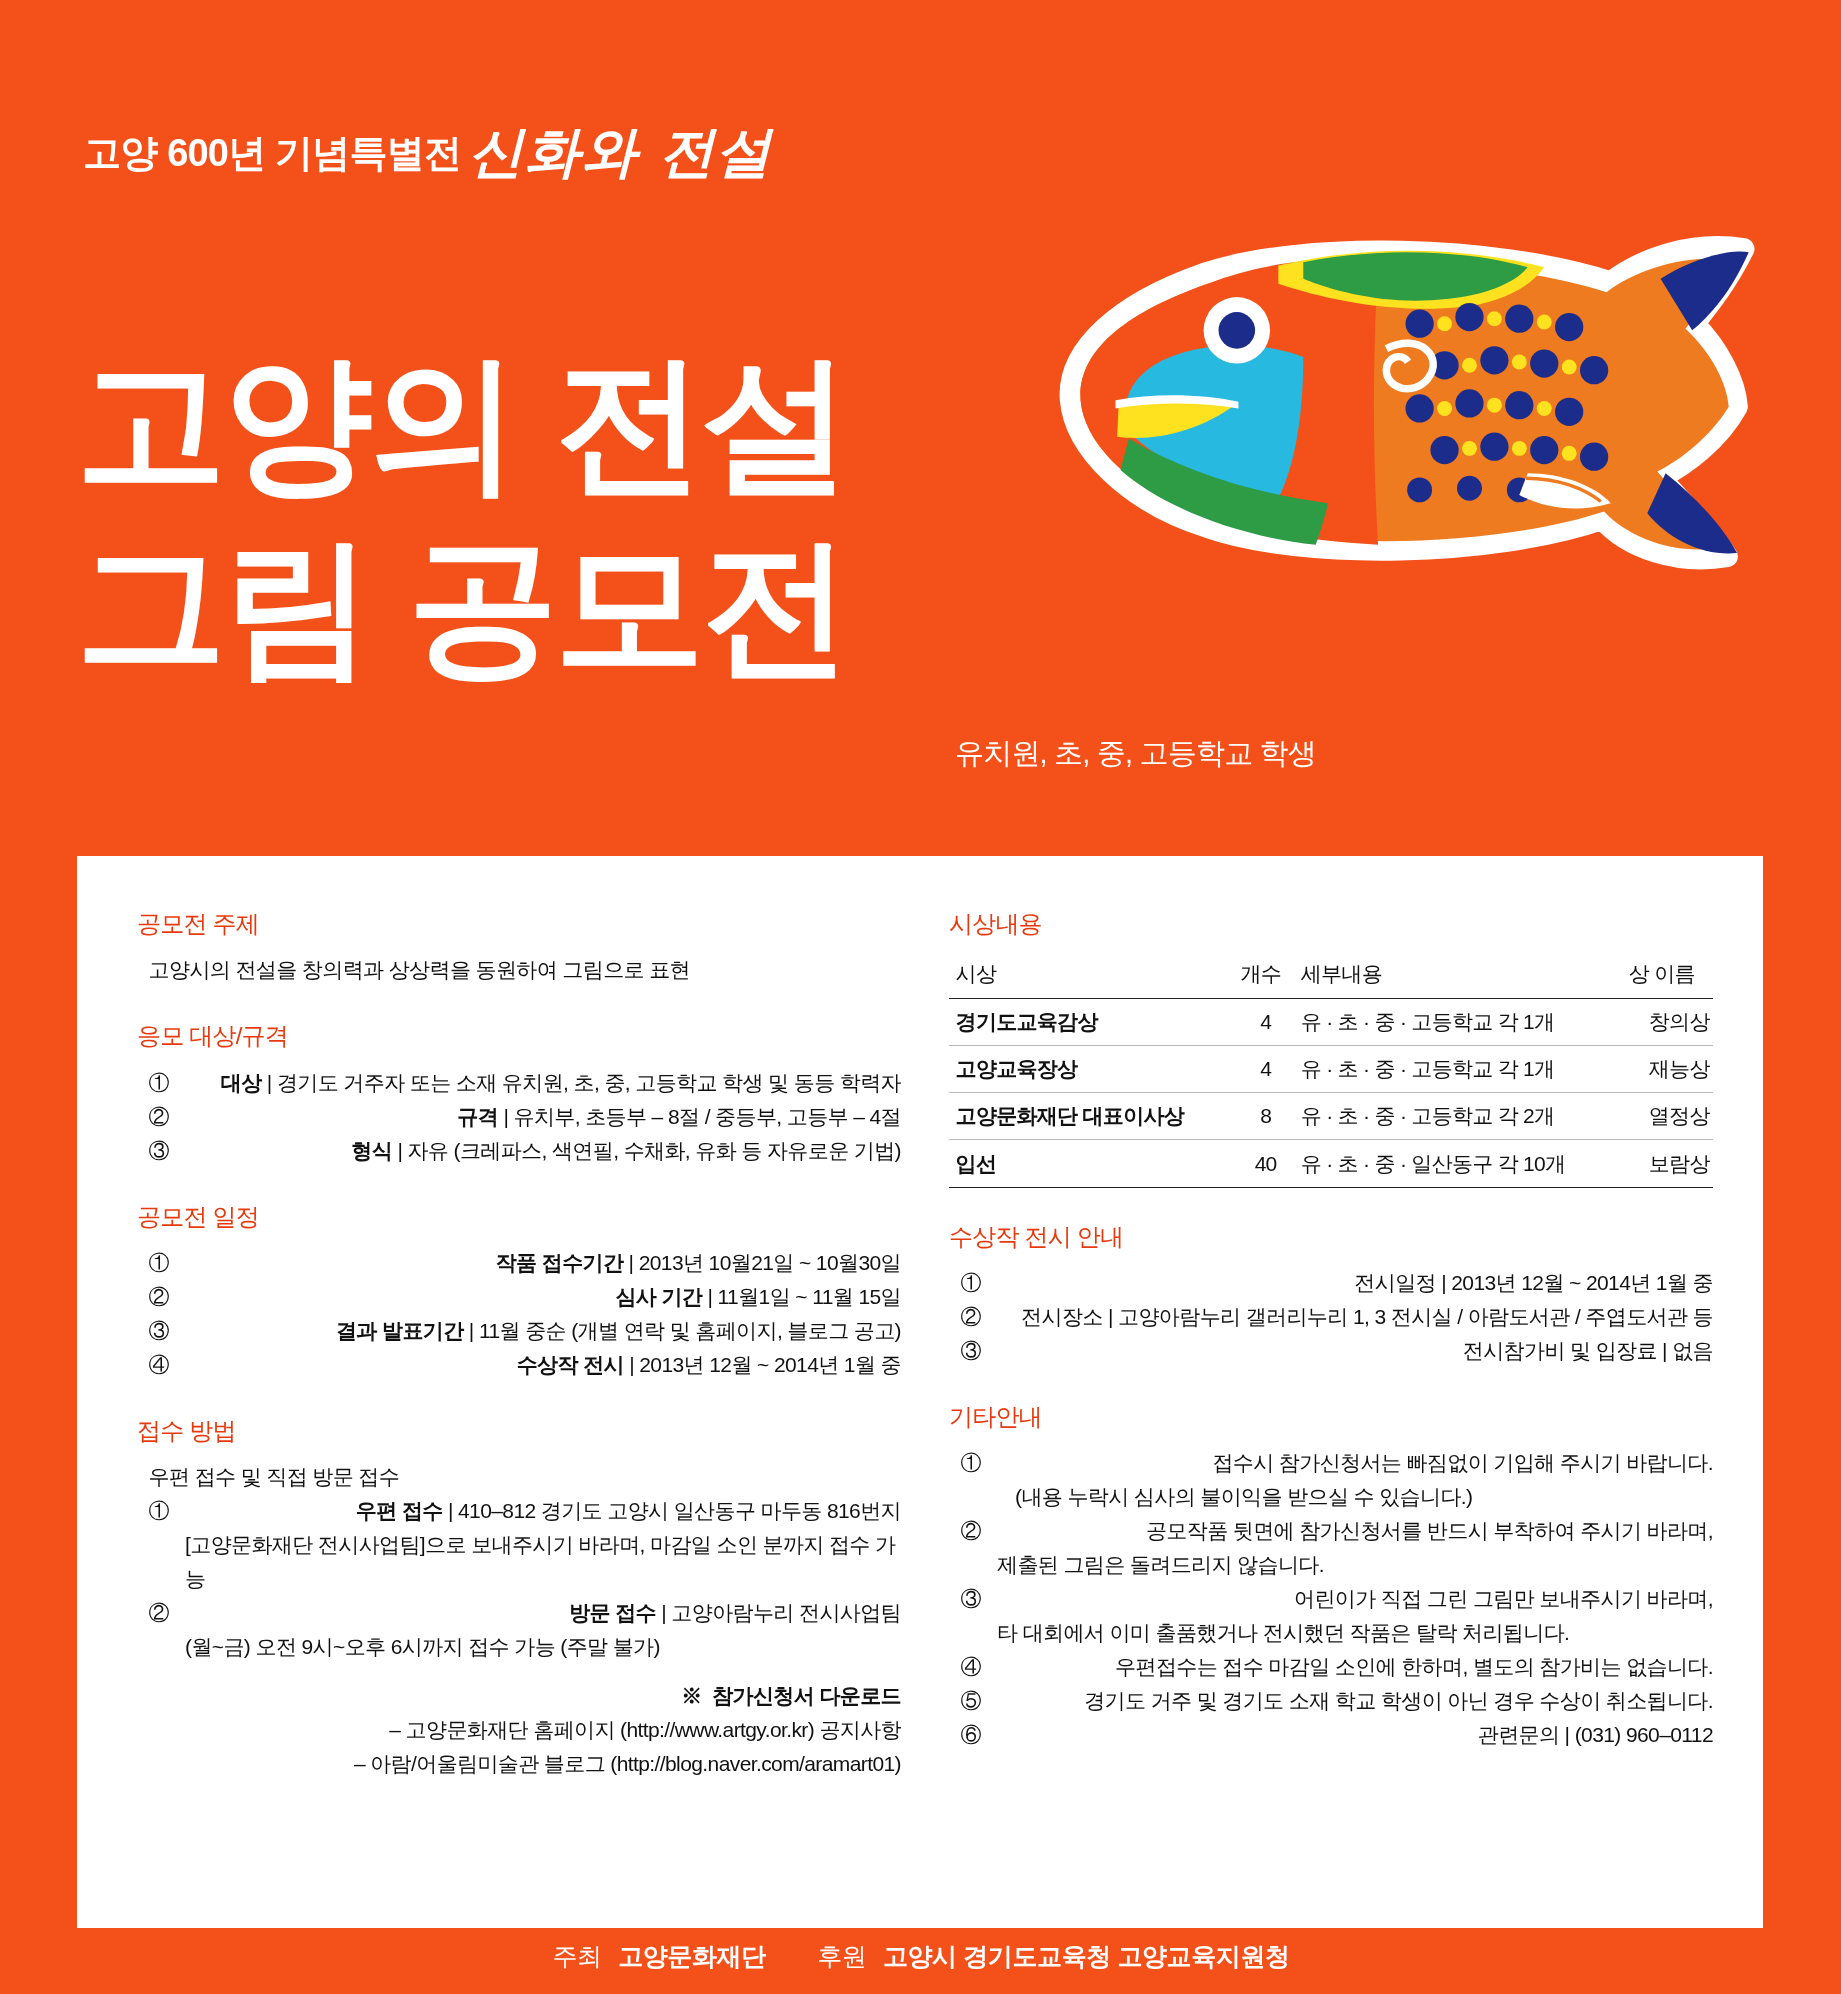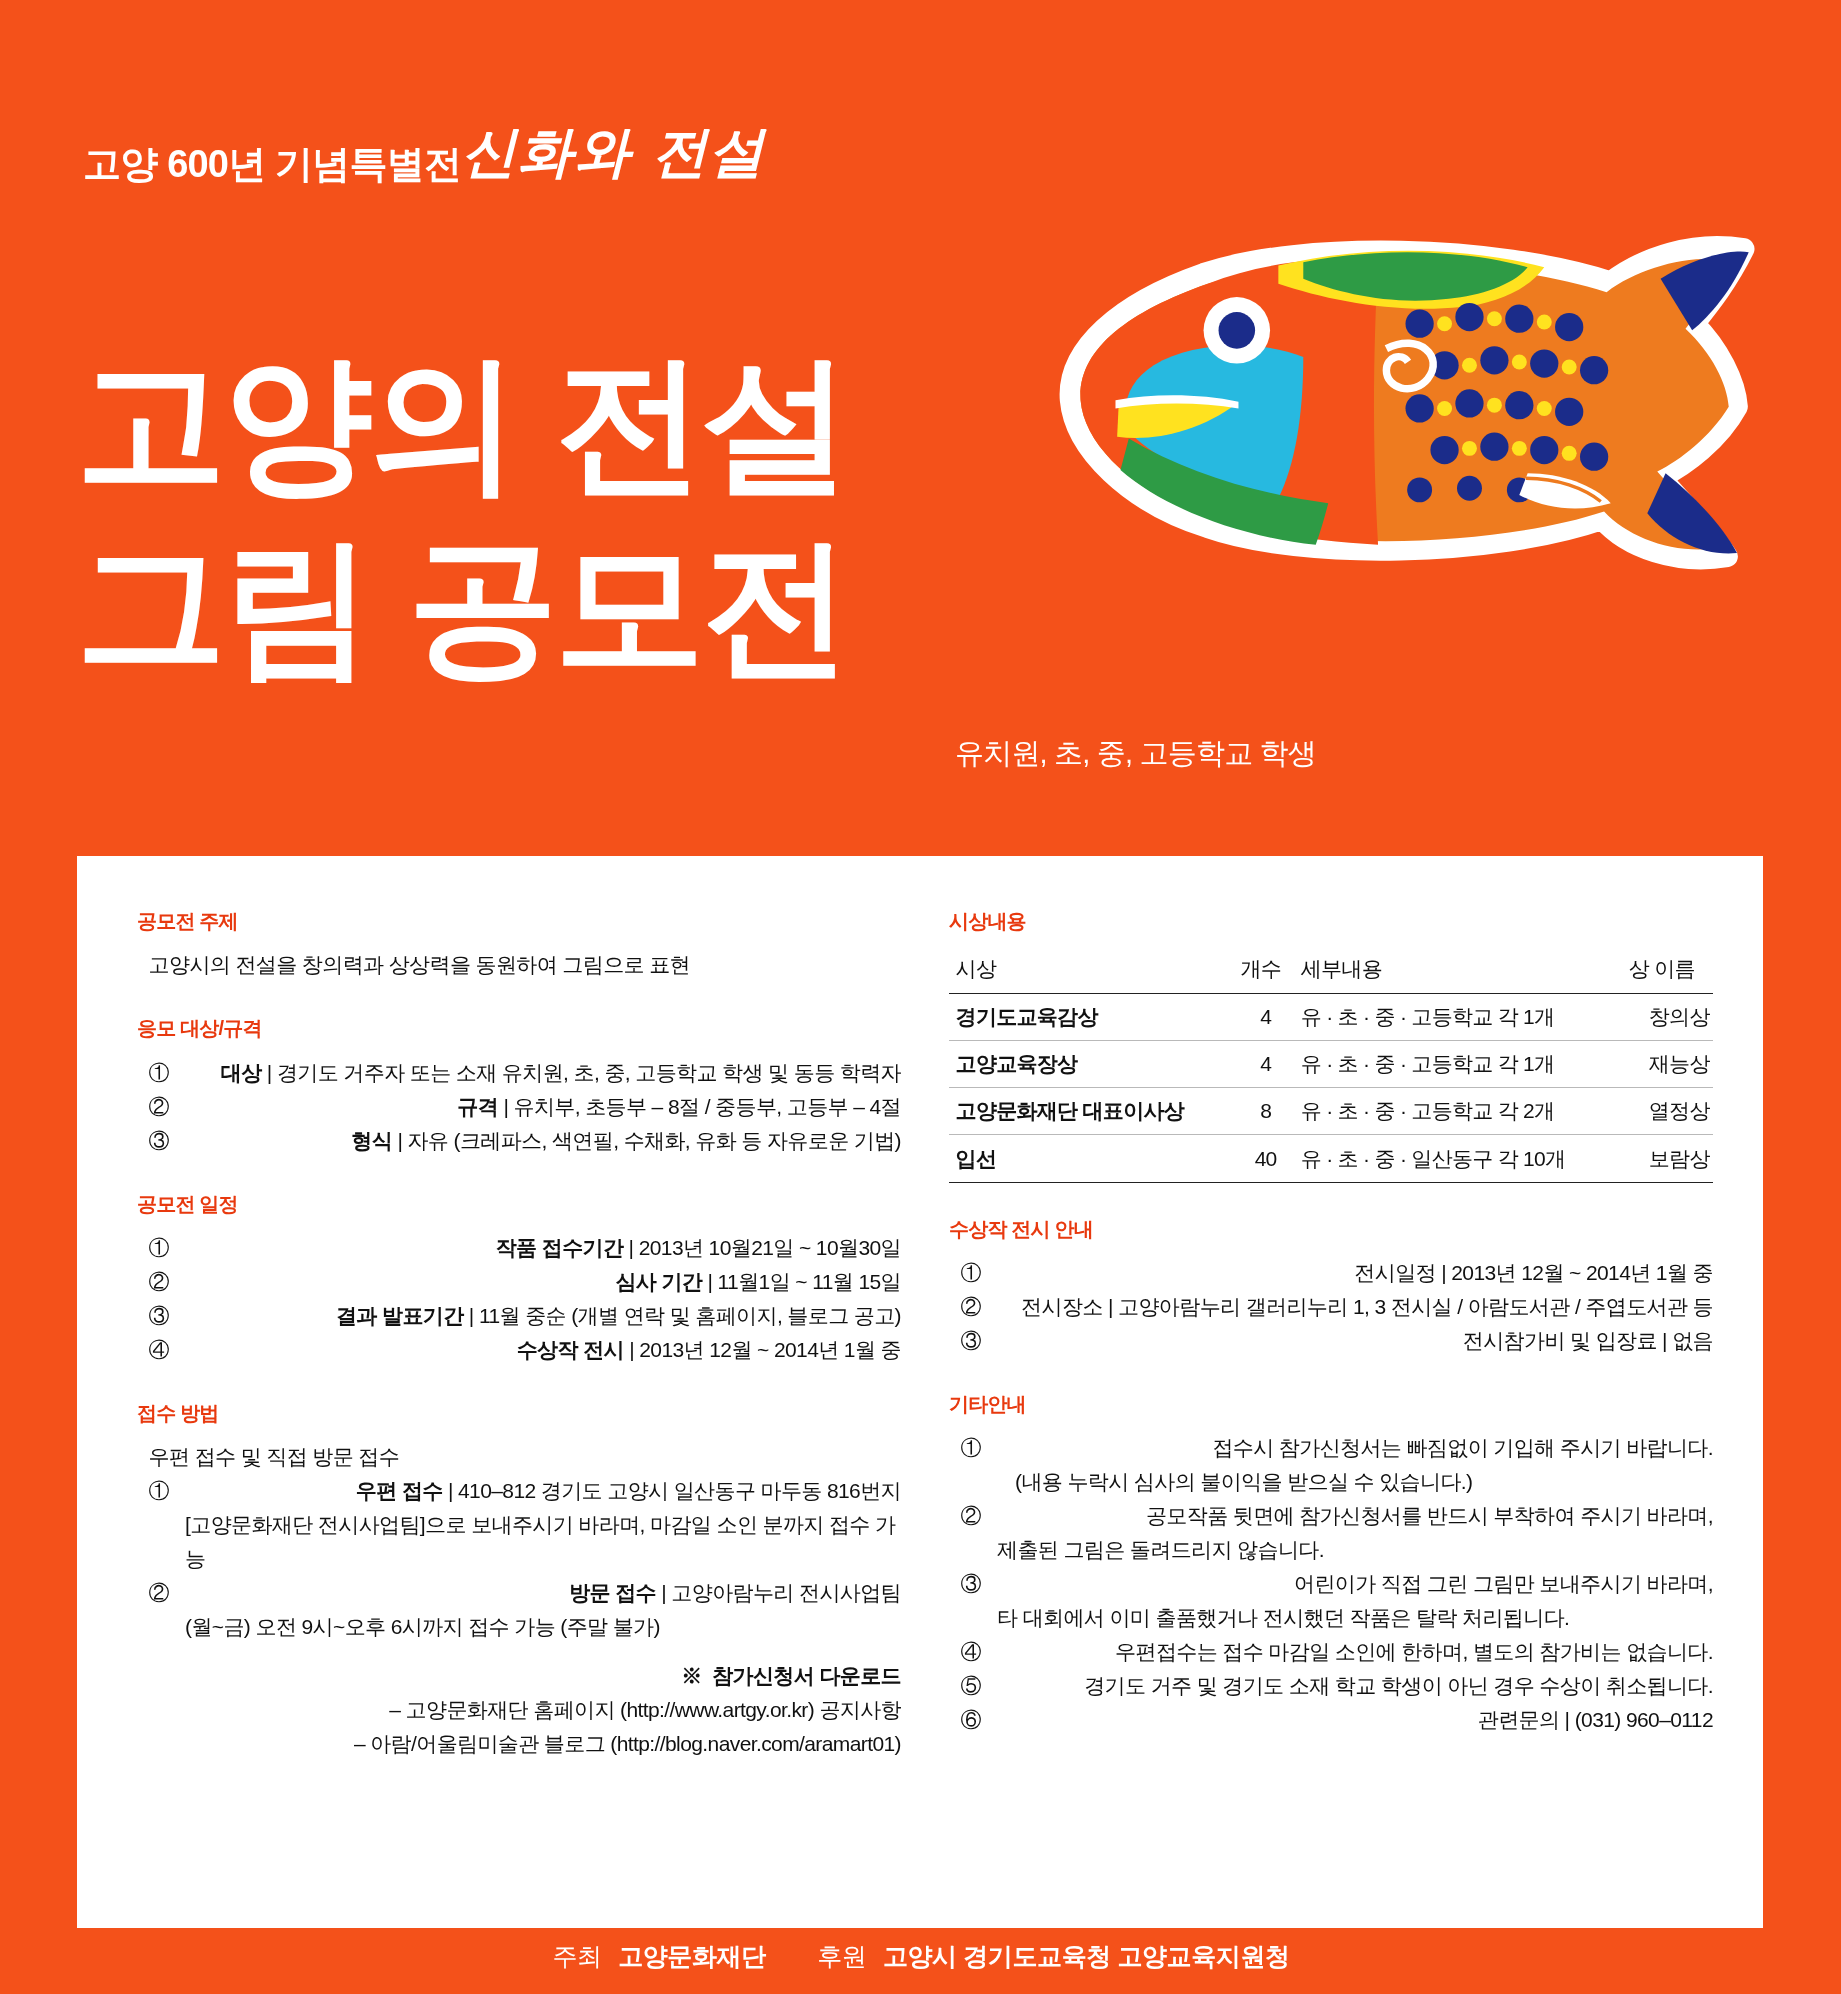--- a/index.html
+++ b/index.html
@@ -19,22 +19,22 @@
   
   .header {
     position: relative;
     height: 847px;
   }
   .kicker {
     position: absolute;
     left: 83px;
     top: 116px;
     display: flex;
-    align-items: flex-end;
-    gap: 0;
+    align-items: center;
+    gap: 7px;
     color: #fff;
   }
   .kicker .k1 {
     font-size: 38px;
     font-weight: 700;
     letter-spacing: -0.8px;
   }
   .kicker .k2 {
     font-size: 55px;
     font-weight: 700;
@@ -90,22 +90,22 @@
     gap: 33px;
   }
   .col {
     flex: 1 1 50%;
   }
   .col.left { padding-left: 10px; }
   .col.right { padding-left: 15px; }
 
   h2.sec {
     color: #E8390E;
-    font-size: 20px;
-    font-weight: 700;
+    font-size: 24px;
+    font-weight: 400;
     margin: 0 0 13.3px 0;
     letter-spacing: -0.8px;
   }
   .block { margin-bottom: 33px; }
   .block:last-child { margin-bottom: 0; }
 
   .ln {
     font-size: 21px;
     line-height: 1.62;
     color: #111;

